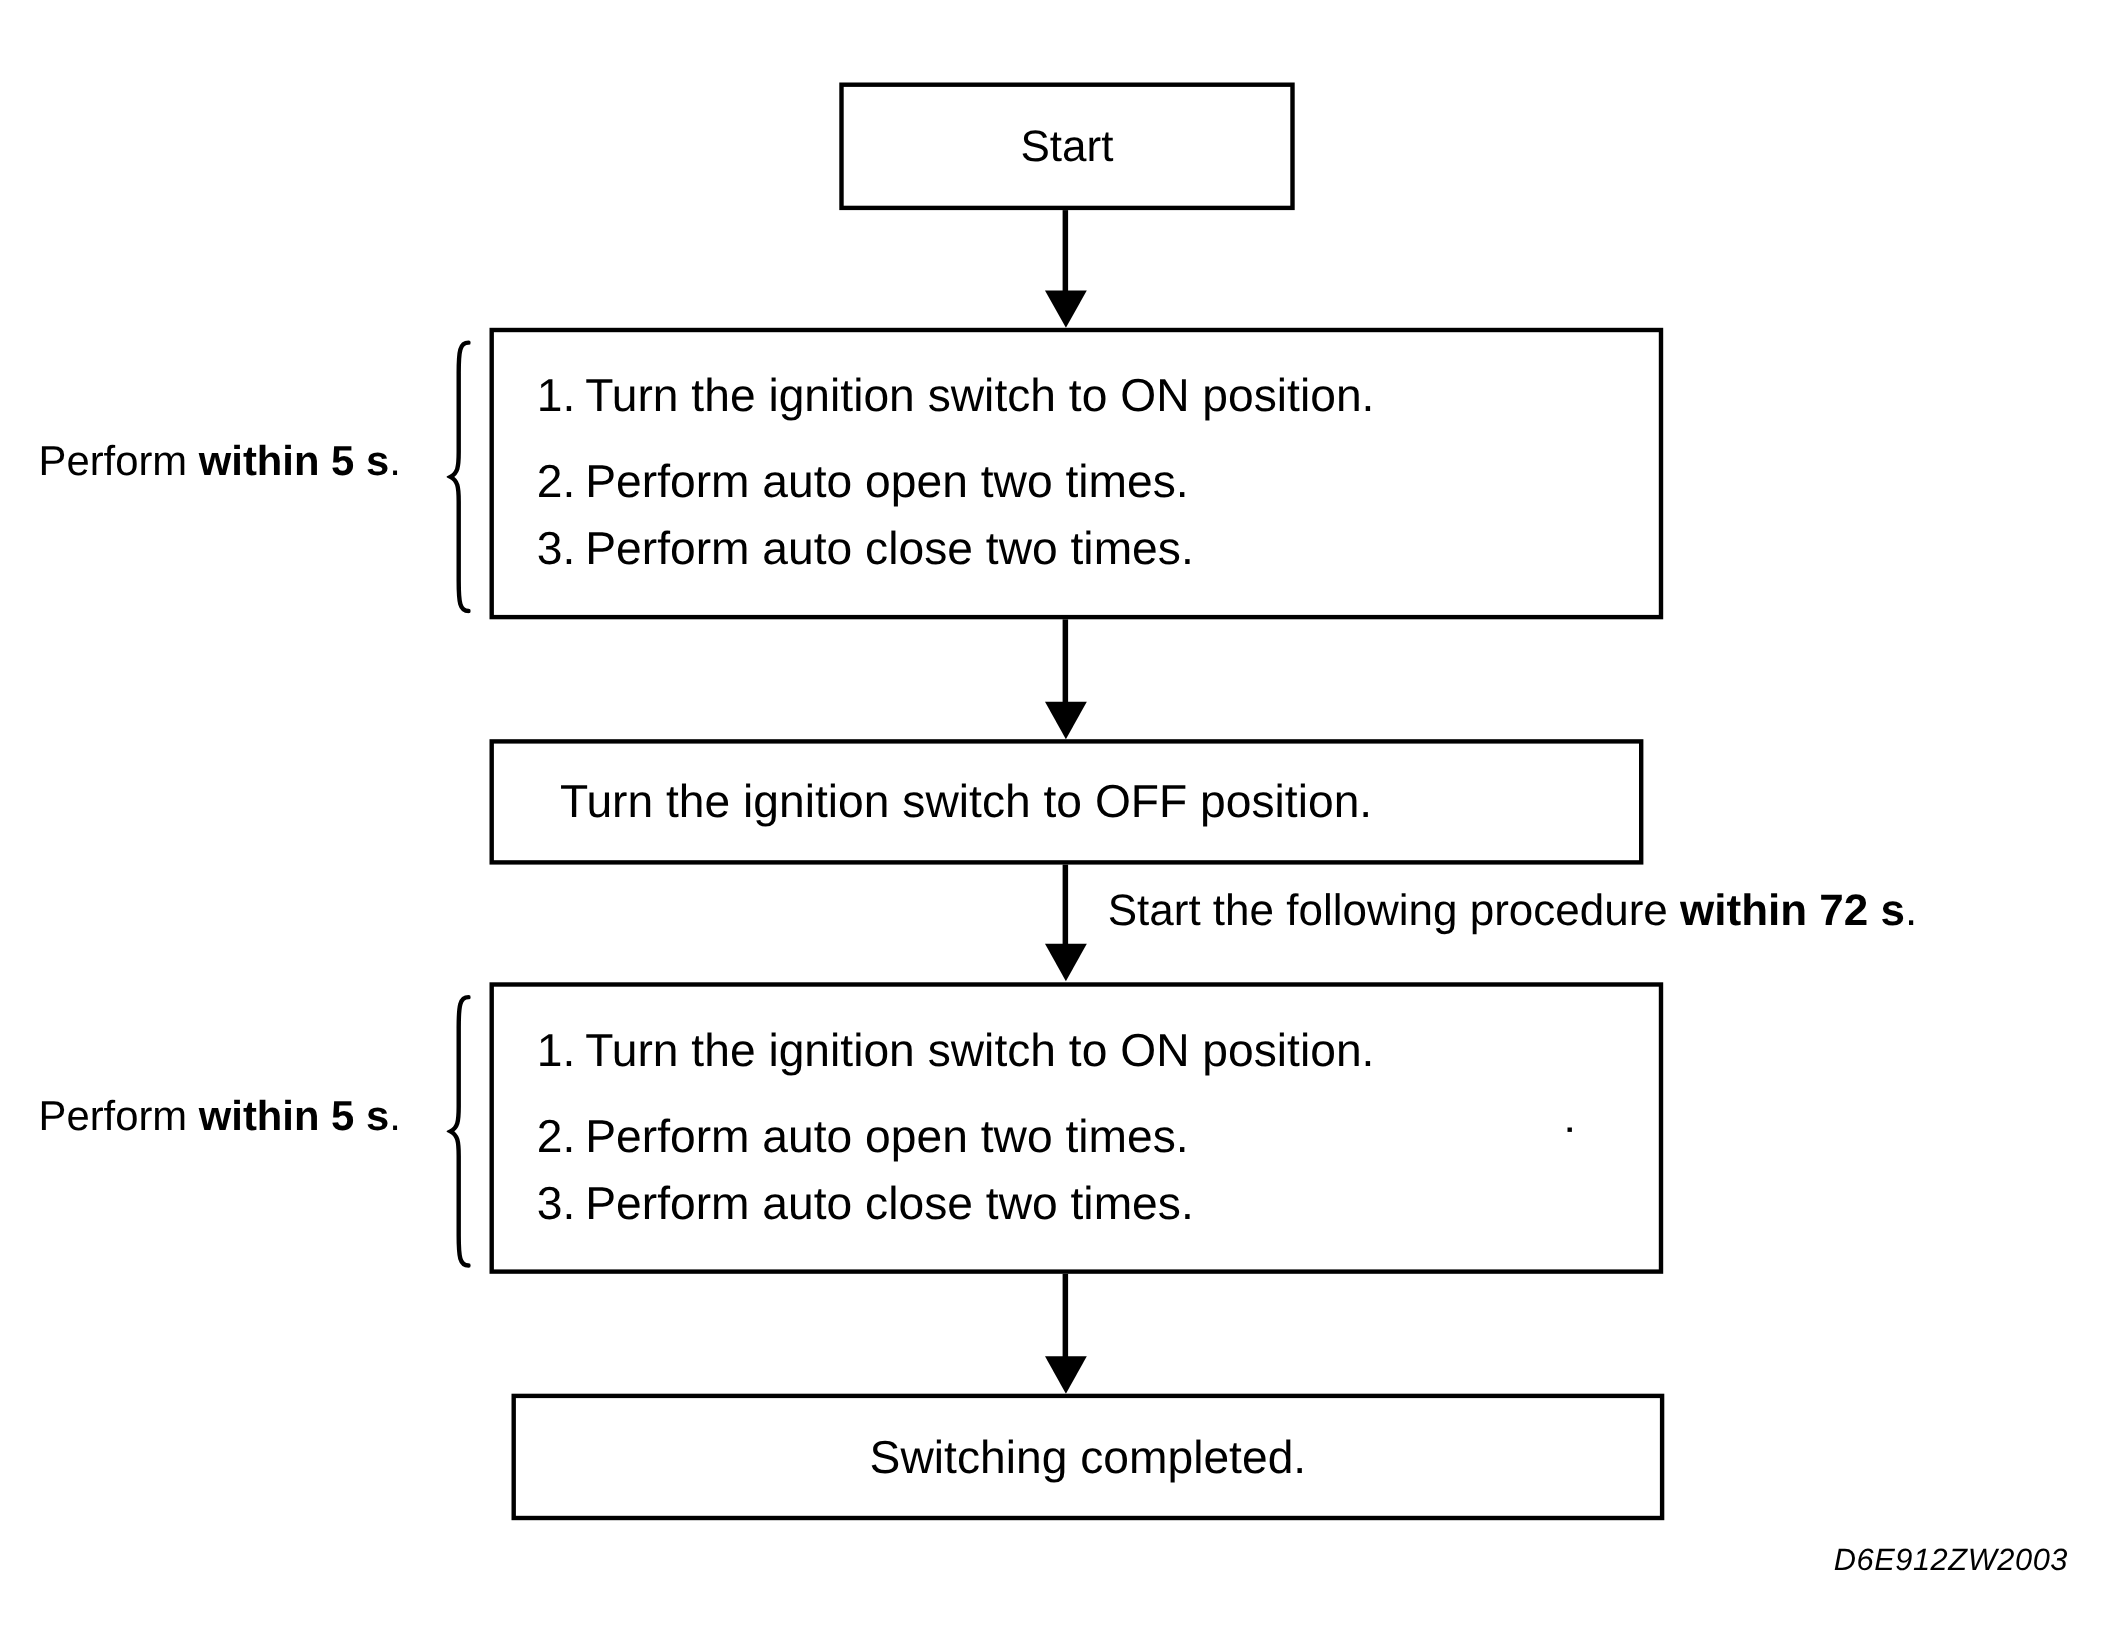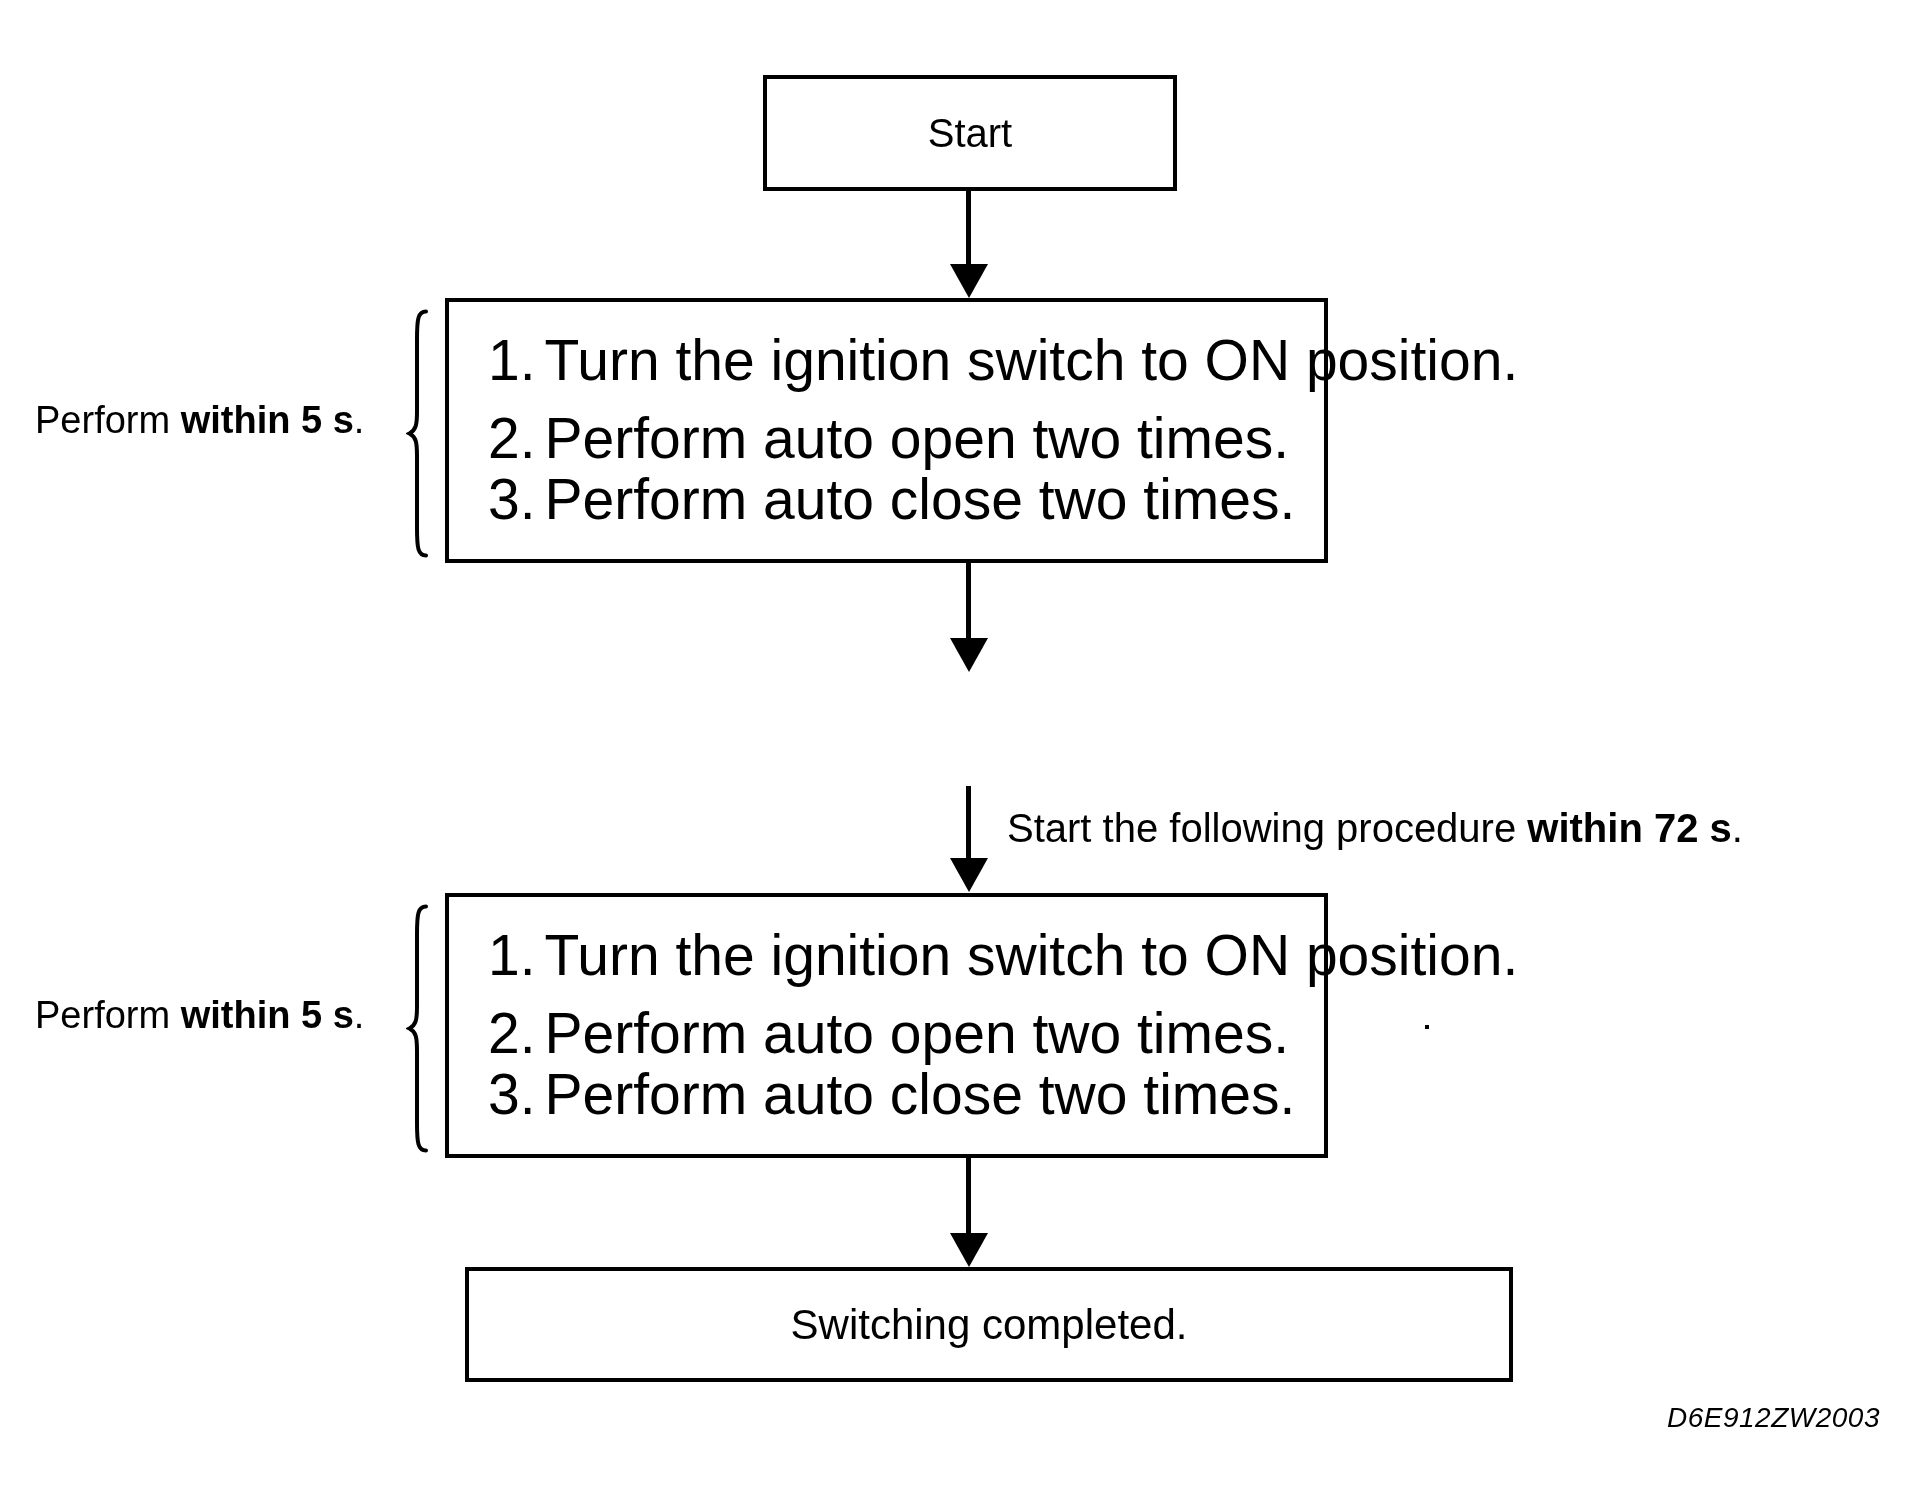--- a/index.html
+++ b/index.html
@@ -26,22 +26,22 @@
   .center-flex {
     display: flex;
     align-items: center;
     justify-content: center;
   }
   .start-box {
     left: 763px; top: 75px; width: 414px; height: 116px;
     font-size: 40px;
   }
   .step-box {
-    left: 445px; width: 883px; height: 265px;
-    font-size: 57px;
+    left: 445px; width: 1067px; height: 265px;
+    font-size: 42px;
   }
   .step-box-1 { top: 298px; }
   .step-box-2 { top: 893px; }
   .step-row {
     position: absolute;
     left: 39px;
     height: 46px;
     line-height: 46px;
     white-space: nowrap;
   }
@@ -174,20 +174,23 @@
     <div class="step-row row-3">
       <span class="num">3.</span><span class="txt">Perform auto close two times.</span>
     </div>
   </div>
 
   <div class="arrow arrow-b">
     <div class="shaft"></div>
     <div class="head"></div>
   </div>
 
+  <div class="box off-box">
+    <span>Turn the ignition switch to OFF position.</span>
+  </div>
 
   <div class="arrow arrow-c">
     <div class="shaft"></div>
     <div class="head"></div>
   </div>
 
   <div class="between-label">
     <span>Start the following procedure </span><b>within 72 s</b><span>.</span>
   </div>
 

